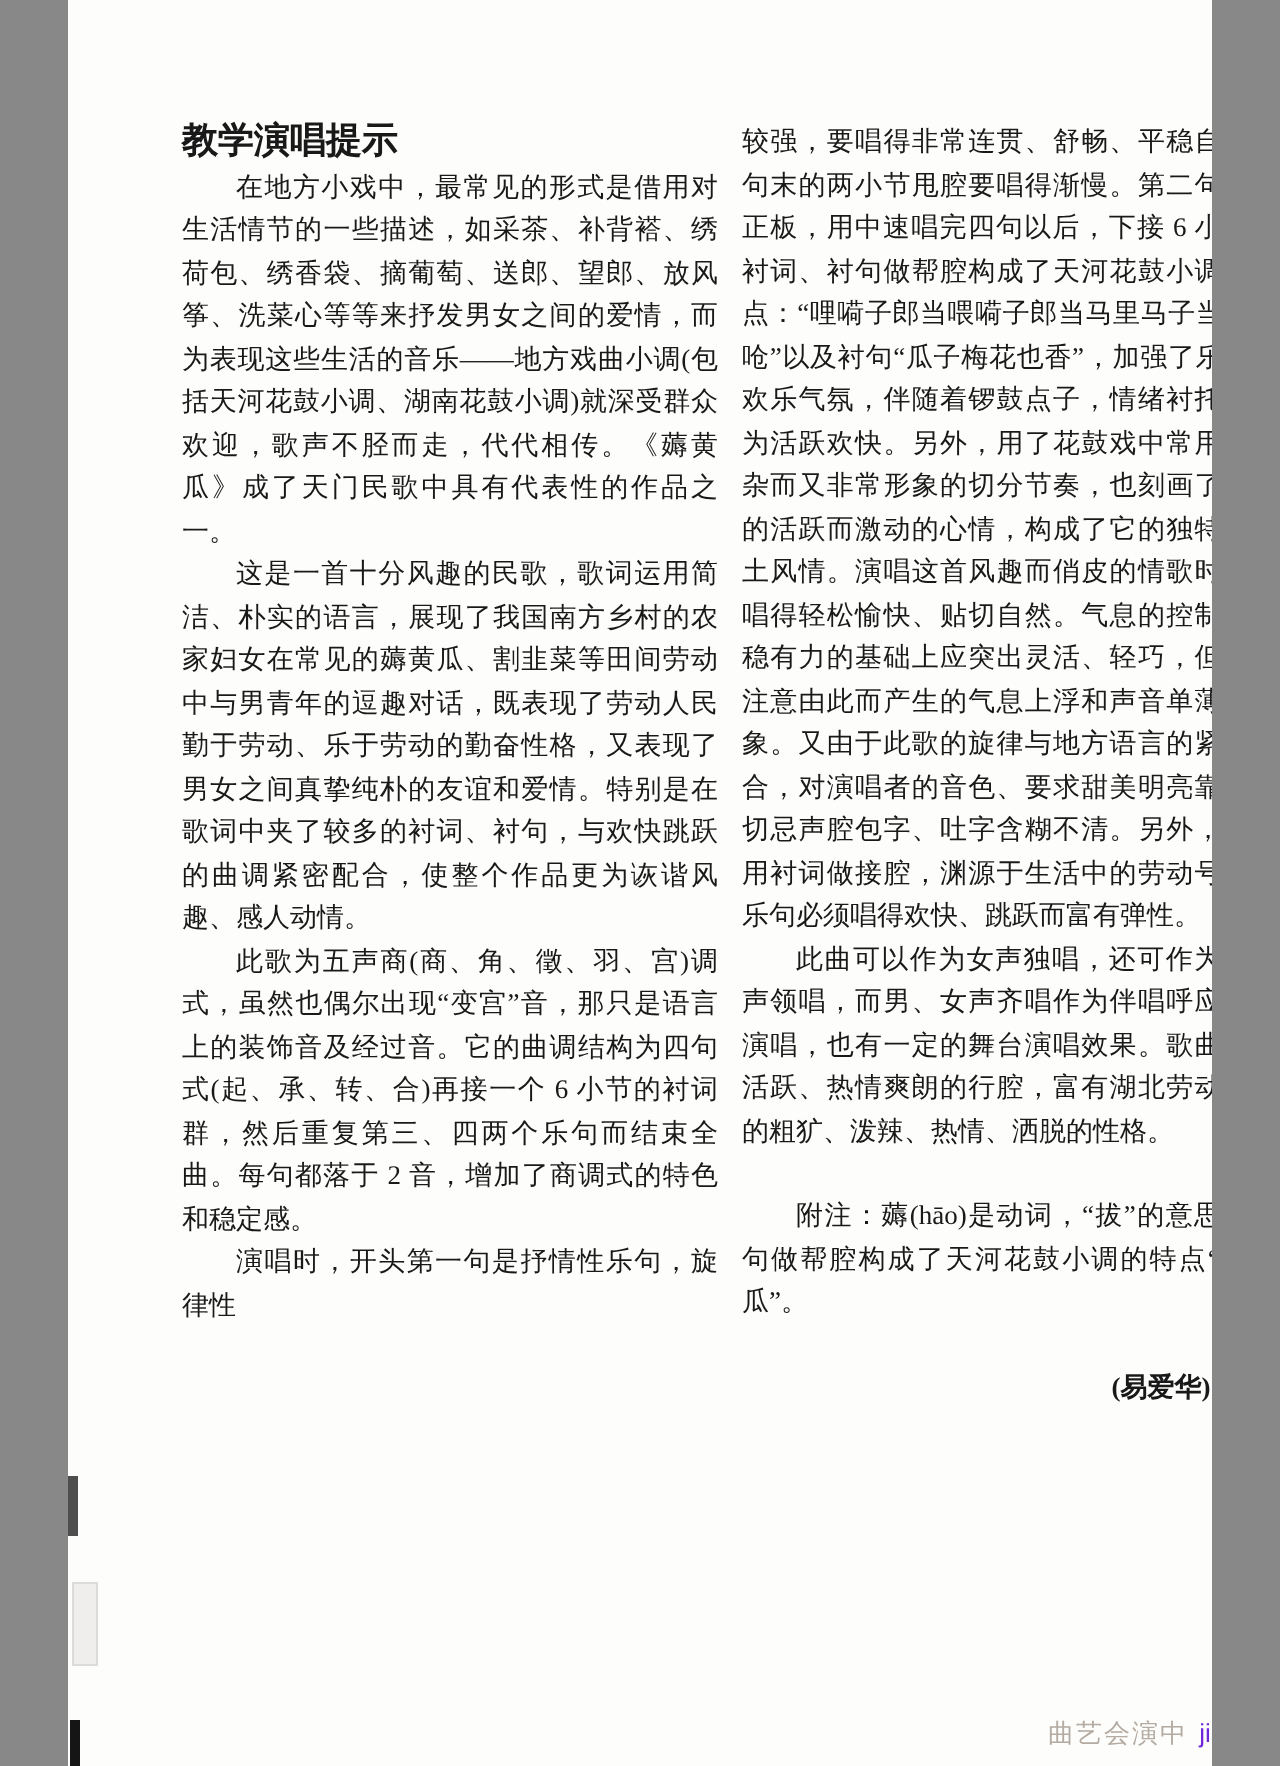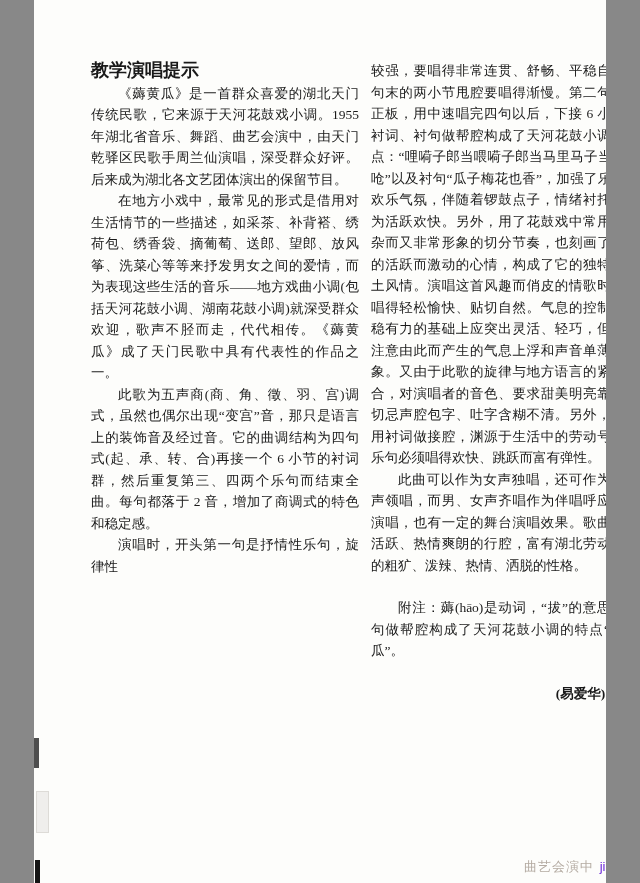--- a/index.html
+++ b/index.html
@@ -65,22 +65,22 @@
 </style>
 </head>
 <body>
 
 <div class="page">
 
   <div class="page-number">117</div>
 
   <div class="col col-left">
     <p class="heading">教学演唱提示</p>
-    <p>《薅黄瓜》是一首群众喜爱的湖北天门传统民歌，它来源于天河花鼓戏小调。1955 年湖北省音乐、舞蹈、曲艺会演中，由天门乾驿区民歌手周兰仙演唱，深受群众好评。后来成为湖北各文艺团体演出的保留节目。</p>
     <p>在地方小戏中，最常见的形式是借用对生活情节的一些描述，如采茶、补背褡、绣荷包、绣香袋、摘葡萄、送郎、望郎、放风筝、洗菜心等等来抒发男女之间的爱情，而为表现这些生活的音乐——地方戏曲小调(包括天河花鼓小调、湖南花鼓小调)就深受群众欢迎，歌声不胫而走，代代相传。《薅黄瓜》成了天门民歌中具有代表性的作品之一。</p>
+    <p>这是一首十分风趣的民歌，歌词运用简洁、朴实的语言，展现了我国南方乡村的农家妇女在常见的薅黄瓜、割韭菜等田间劳动中与男青年的逗趣对话，既表现了劳动人民勤于劳动、乐于劳动的勤奋性格，又表现了男女之间真挚纯朴的友谊和爱情。特别是在歌词中夹了较多的衬词、衬句，与欢快跳跃的曲调紧密配合，使整个作品更为诙谐风趣、感人动情。</p>
     <p>此歌为五声商(商、角、徵、羽、宫)调式，虽然也偶尔出现“变宫”音，那只是语言上的装饰音及经过音。它的曲调结构为四句式(起、承、转、合)再接一个 6 小节的衬词群，然后重复第三、四两个乐句而结束全曲。每句都落于 2 音，增加了商调式的特色和稳定感。</p>
     <p>演唱时，开头第一句是抒情性乐句，旋律性</p>
   </div>
 
   <div class="col col-right">
     <p class="continuation">较强，要唱得非常连贯、舒畅、平稳自如，句末的两小节甩腔要唱得渐慢。第二句则上正板，用中速唱完四句以后，下接 6 小节的衬词、衬句做帮腔构成了天河花鼓小调的特点：“哩嗬子郎当喂嗬子郎当马里马子当咚咚呛”以及衬句“瓜子梅花也香”，加强了乐句的欢乐气氛，伴随着锣鼓点子，情绪衬托得更为活跃欢快。另外，用了花鼓戏中常用的复杂而又非常形象的切分节奏，也刻画了歌者的活跃而激动的心情，构成了它的独特的乡土风情。演唱这首风趣而俏皮的情歌时，要唱得轻松愉快、贴切自然。气息的控制在平稳有力的基础上应突出灵活、轻巧，但又要注意由此而产生的气息上浮和声音单薄的现象。又由于此歌的旋律与地方语言的紧密结合，对演唱者的音色、要求甜美明亮靠前，切忌声腔包字、吐字含糊不清。另外，这种用衬词做接腔，渊源于生活中的劳动号子，乐句必须唱得欢快、跳跃而富有弹性。</p>
     <p>此曲可以作为女声独唱，还可作为由女声领唱，而男、女声齐唱作为伴唱呼应的表演唱，也有一定的舞台演唱效果。歌曲欢快活跃、热情爽朗的行腔，富有湖北劳动妇女的粗犷、泼辣、热情、洒脱的性格。</p>
     <p class="note-paragraph">附注：薅(hāo)是动词，“拔”的意思。衬句做帮腔构成了天河花鼓小调的特点“薅黄瓜”。</p>
     <p class="signature">(易爱华)</p>
   </div>

